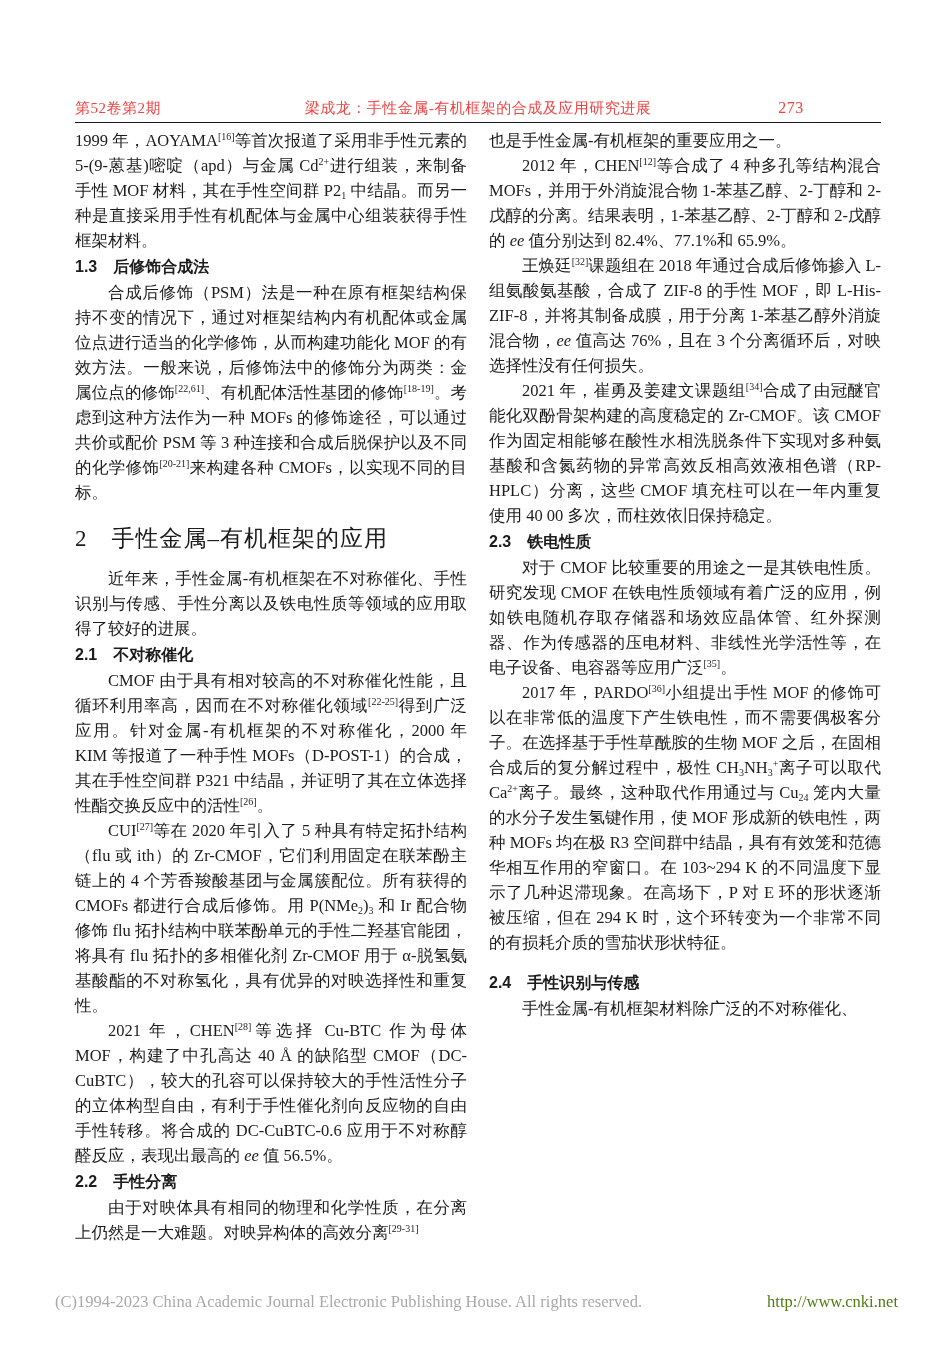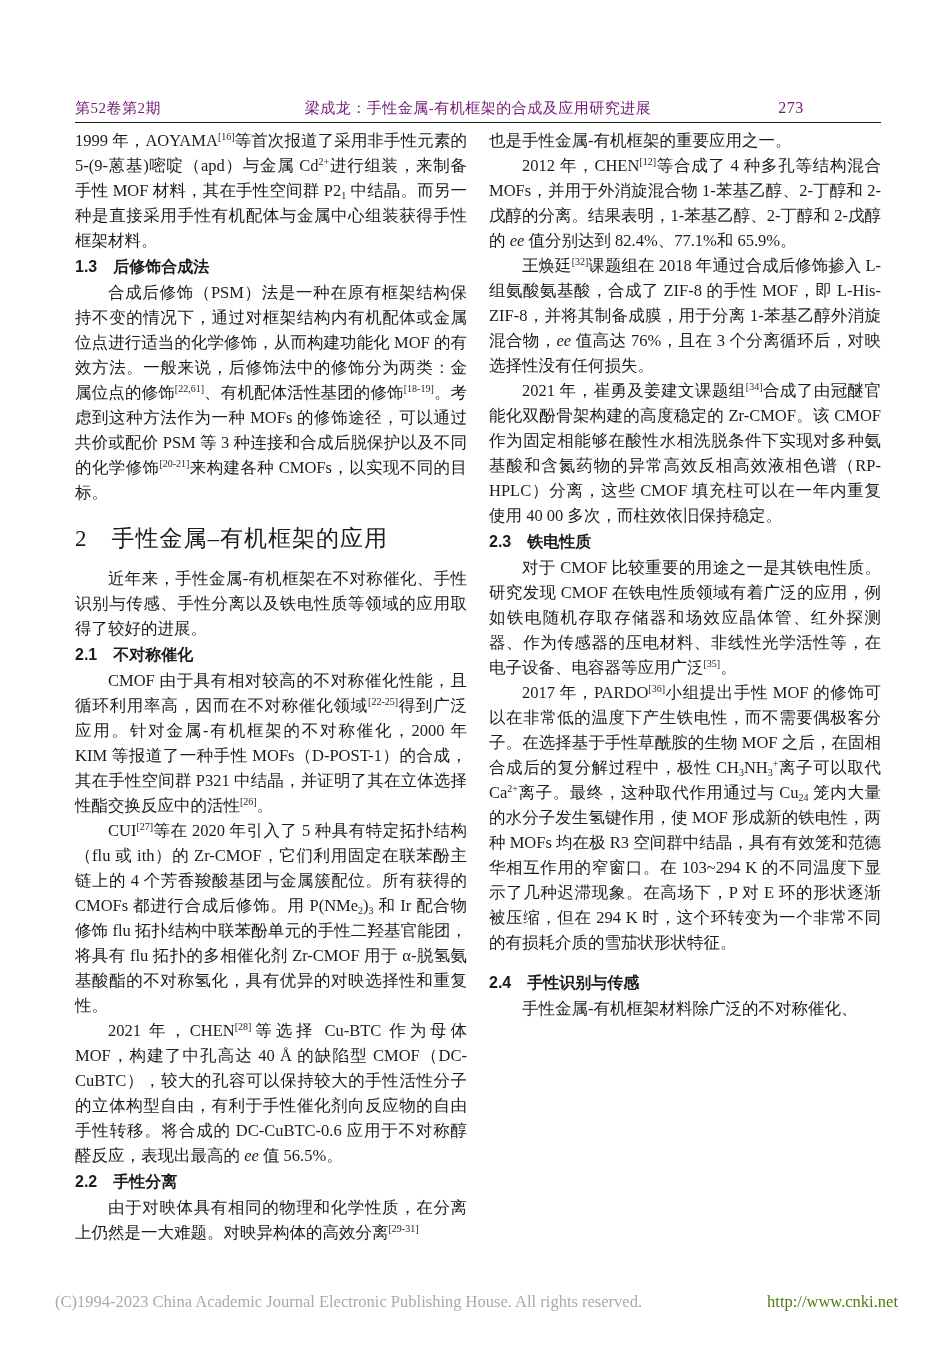--- a/index.html
+++ b/index.html
@@ -9,21 +9,21 @@
     height: 1345px;
     background: #ffffff;
     font-family: "Liberation Serif", "DejaVu Serif", serif;
     color: #1c1c1c;
     overflow: hidden;
   }
   .page-header {
     position: absolute;
     top: 99px; left: 75px; width: 806px;
     display: flex; align-items: baseline;
-    font-size: 15px; color: #701a75;
+    font-size: 15px; color: #ef4444;
     letter-spacing: 0.5px;
   }
   .page-header .vol { width: 180px; text-align: left; }
   .page-header .running { flex: 1; text-align: center; }
   .page-header .pageno { width: 180px; text-align: center; font-size: 16px; }
   .header-rule {
     position: absolute;
     top: 122px; left: 75px; width: 806px;
     border-top: 1.5px solid #1b1b1b;
     height: 0;

